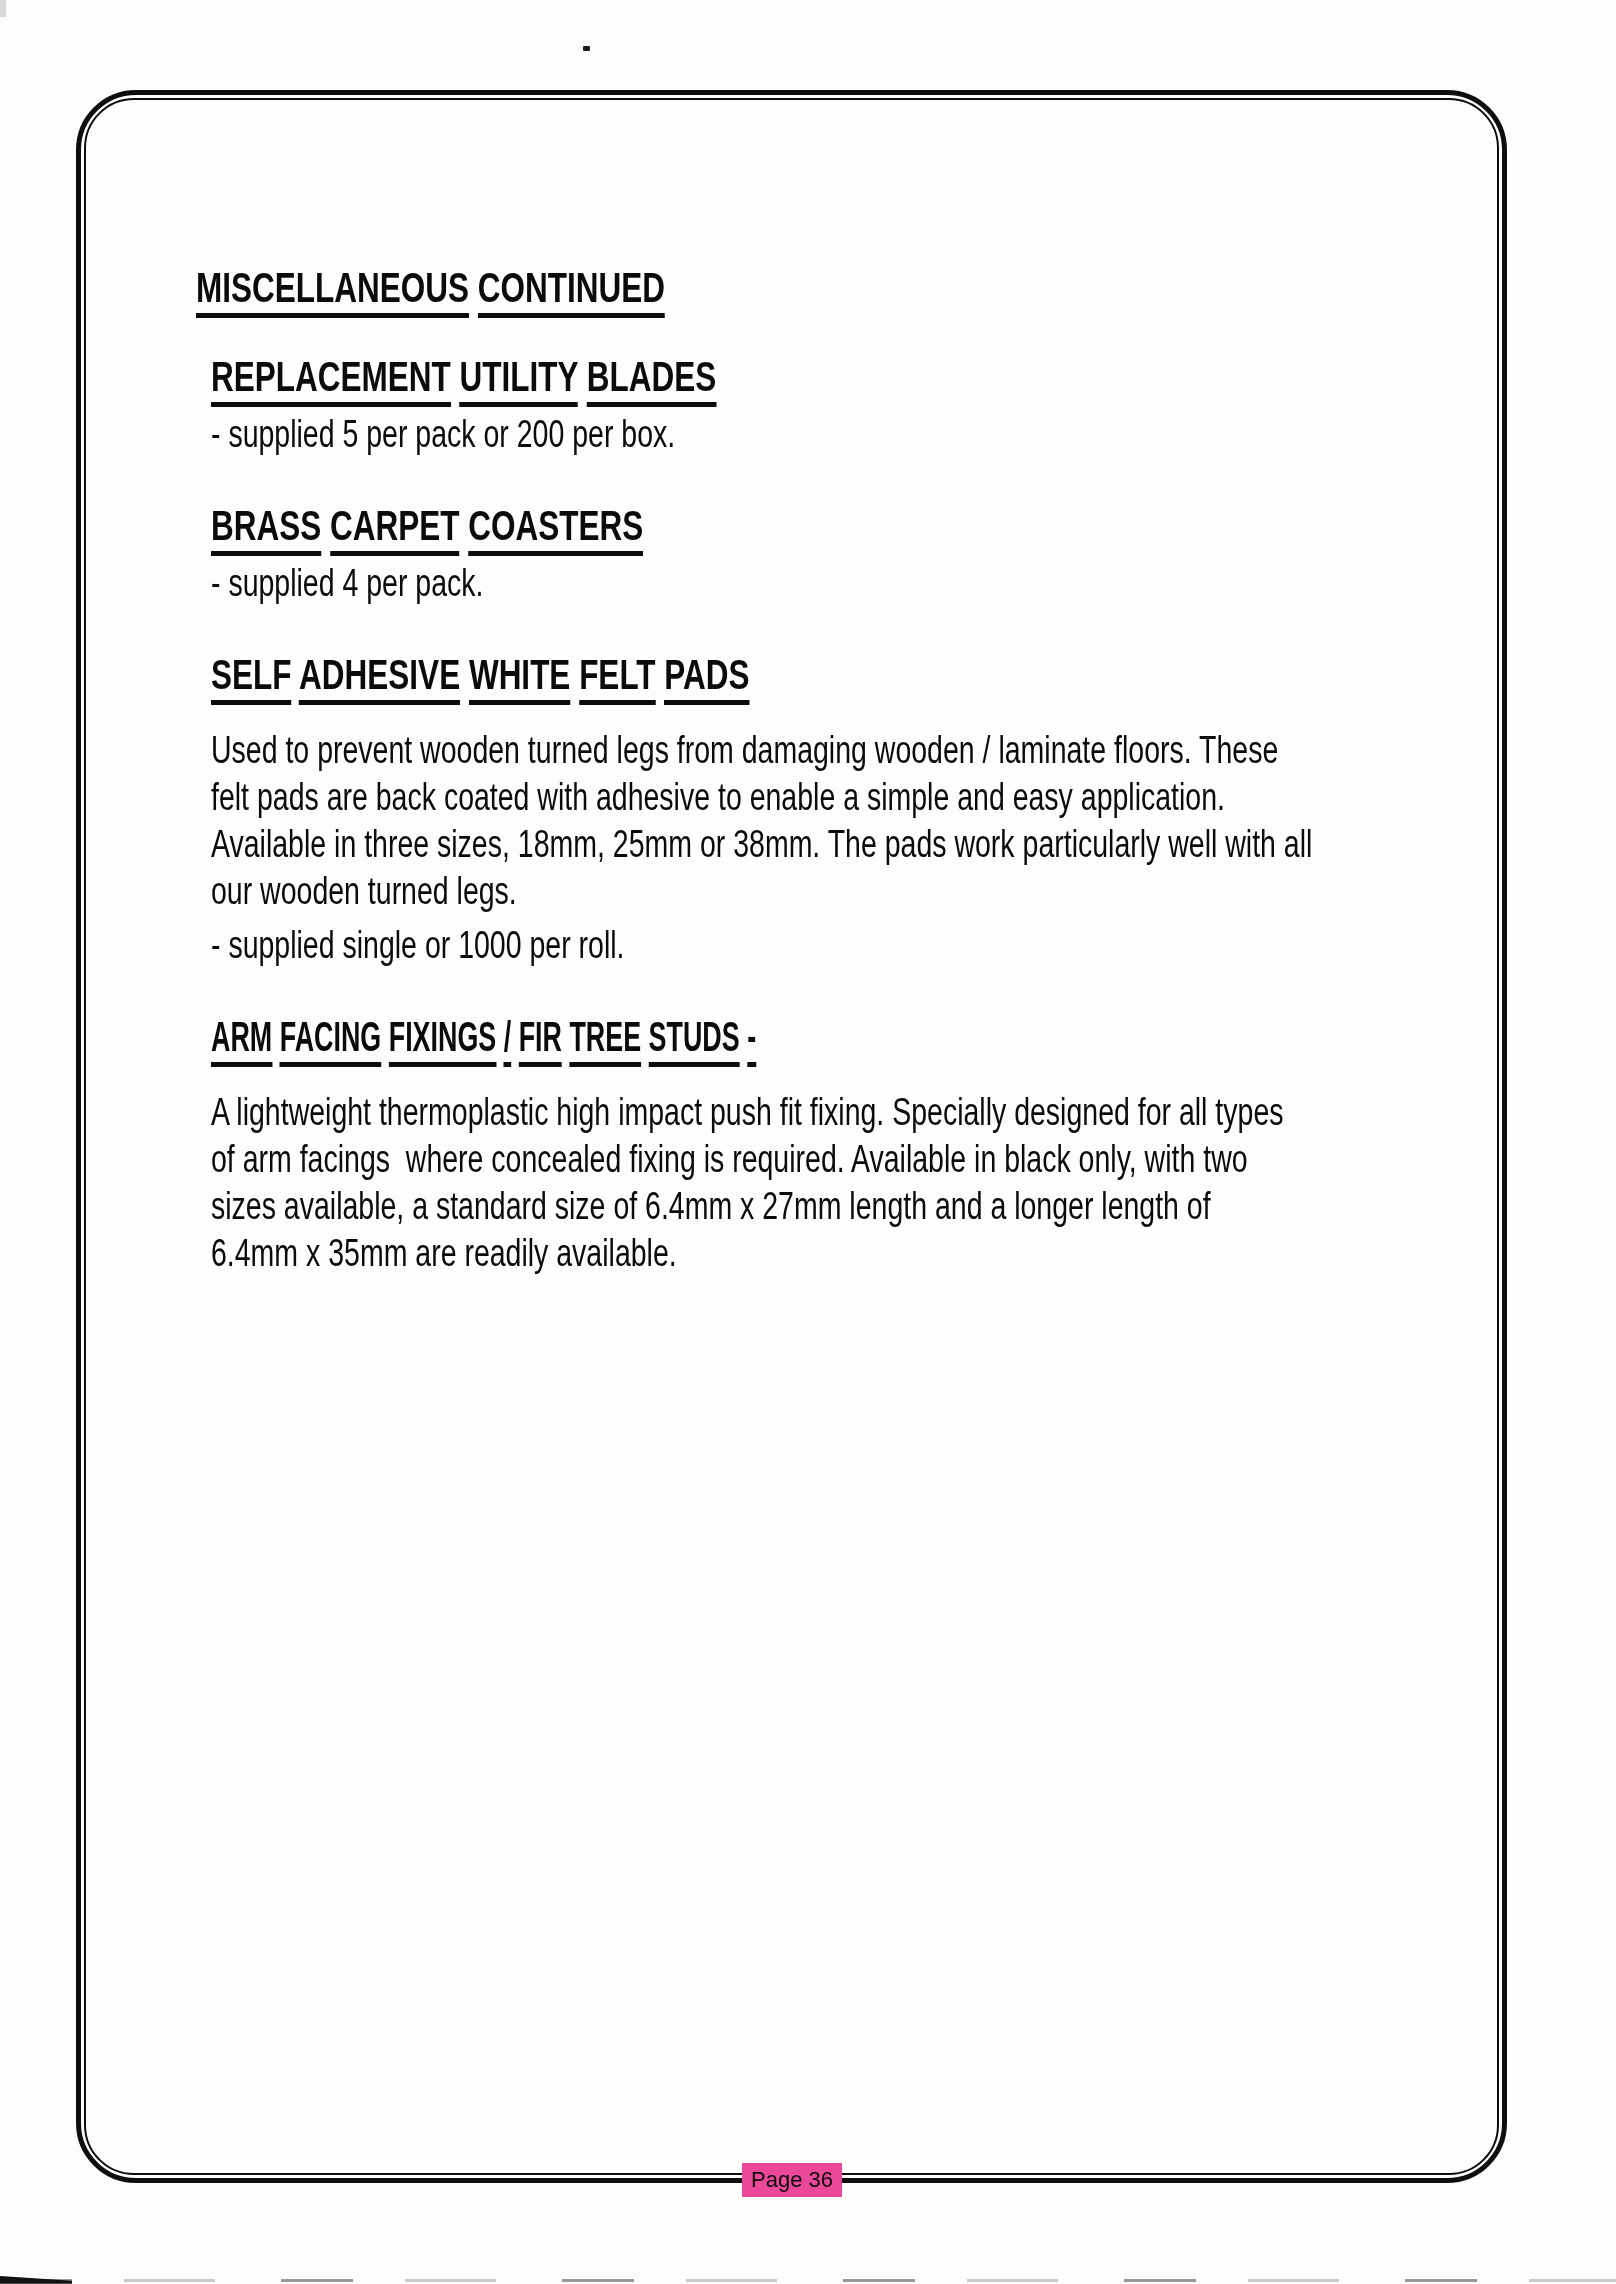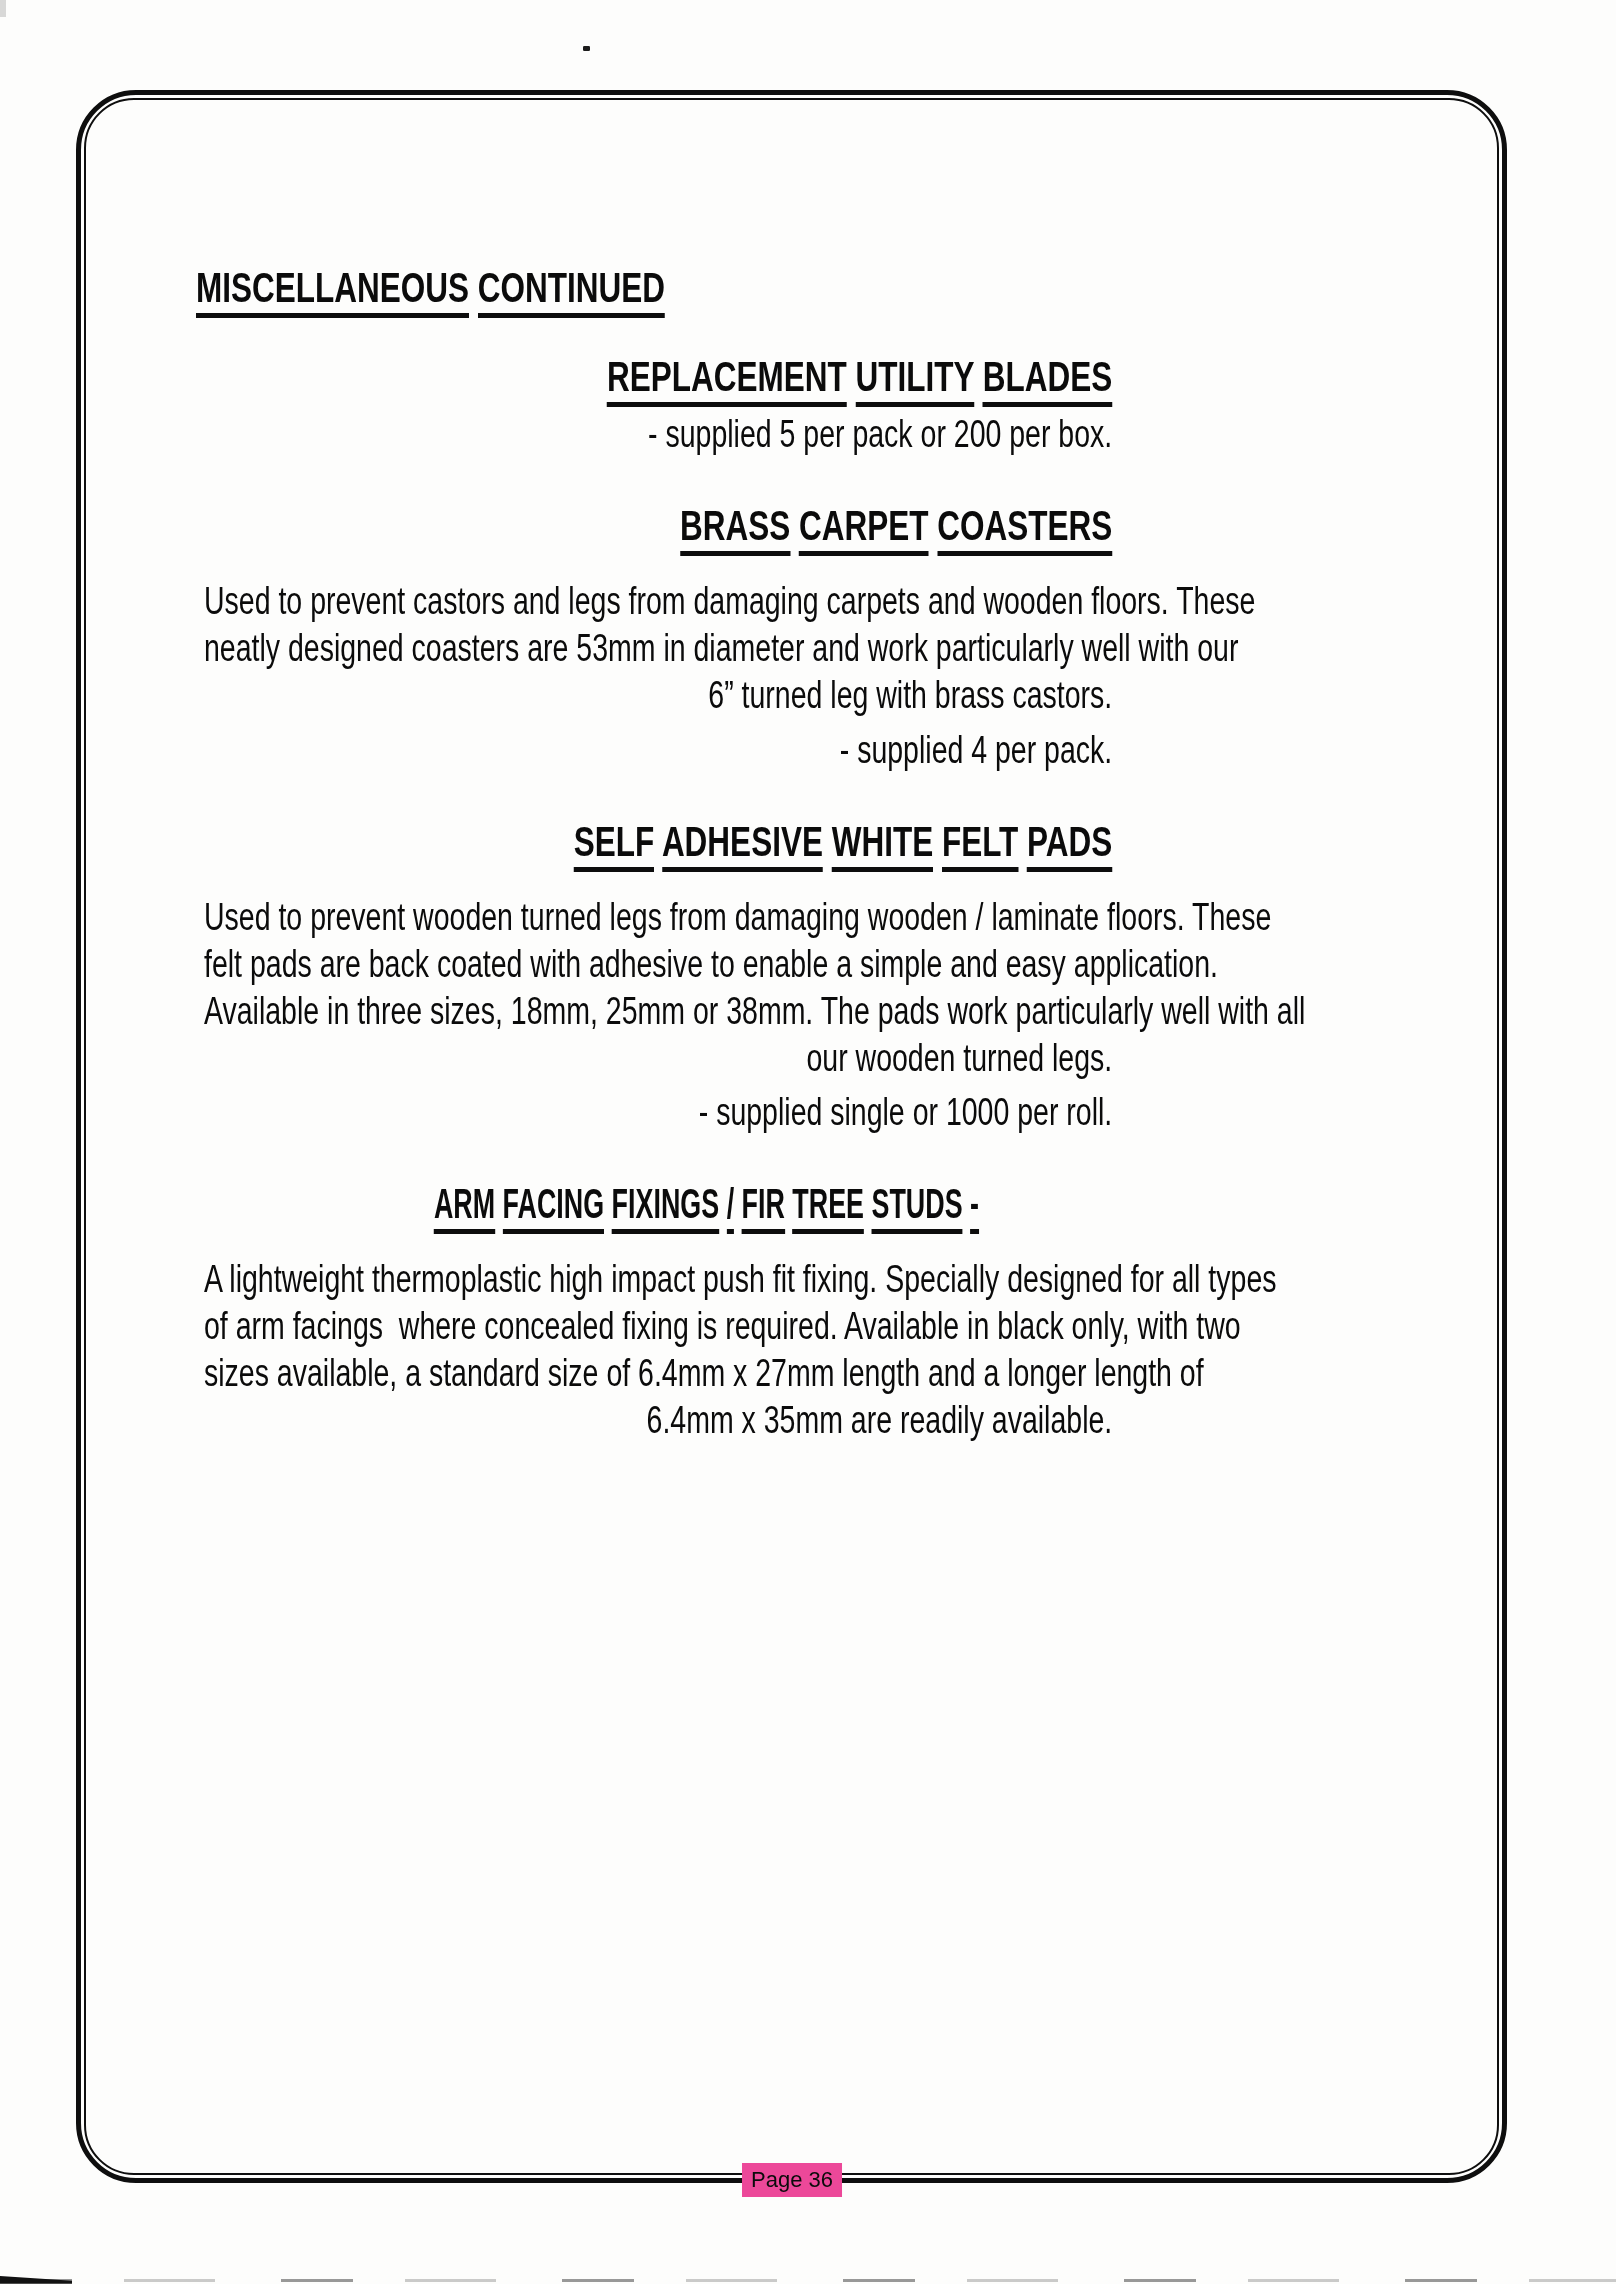--- a/index.html
+++ b/index.html
@@ -43,21 +43,21 @@
     transform: scaleX(0.75);
     transform-origin: 0 50%;
     margin: 0;
   }
   .heading .uw {
     border-bottom: 5.9px solid #0d0d0d;
     padding-bottom: 2px;
   }
   .heading.condensed-extra { transform: scaleX(0.64); }
 
-  .sec { margin: 8px; text-align: right; }
+  .sec { margin: 15px; }
   .mt-after-title { margin-top: 37px; }
   .mt-after-supply { margin-top: 42px; }
 
   .para { margin: 26px 0 0 0; }
   .line {
     font-size: 38px;
     line-height: 47px;
     white-space: pre;
     transform: scaleX(0.75);
     transform-origin: 0 50%;
@@ -129,25 +129,20 @@
 
   <section class="sec">
     <h2 class="heading mt-after-title"><span class="uw">REPLACEMENT</span> <span class="uw">UTILITY</span> <span class="uw">BLADES</span></h2>
     <div class="supply">
       <div class="line">- supplied 5 per pack or 200 per box.</div>
     </div>
   </section>
 
   <section class="sec">
     <h2 class="heading mt-after-supply"><span class="uw">BRASS</span> <span class="uw">CARPET</span> <span class="uw">COASTERS</span></h2>
-    <div class="para">
-      <div class="line">Used to prevent castors and legs from damaging carpets and wooden floors. These</div>
-      <div class="line">neatly designed coasters are 53mm in diameter and work particularly well with our</div>
-      <div class="line">6” turned leg with brass castors.</div>
-    </div>
     <div class="supply">
       <div class="line">- supplied 4 per pack.</div>
     </div>
   </section>
 
   <section class="sec">
     <h2 class="heading mt-after-supply"><span class="uw">SELF</span> <span class="uw">ADHESIVE</span> <span class="uw">WHITE</span> <span class="uw">FELT</span> <span class="uw">PADS</span></h2>
     <div class="para">
       <div class="line">Used to prevent wooden turned legs from damaging wooden / laminate floors. These</div>
       <div class="line">felt pads are back coated with adhesive to enable a simple and easy application.</div>

